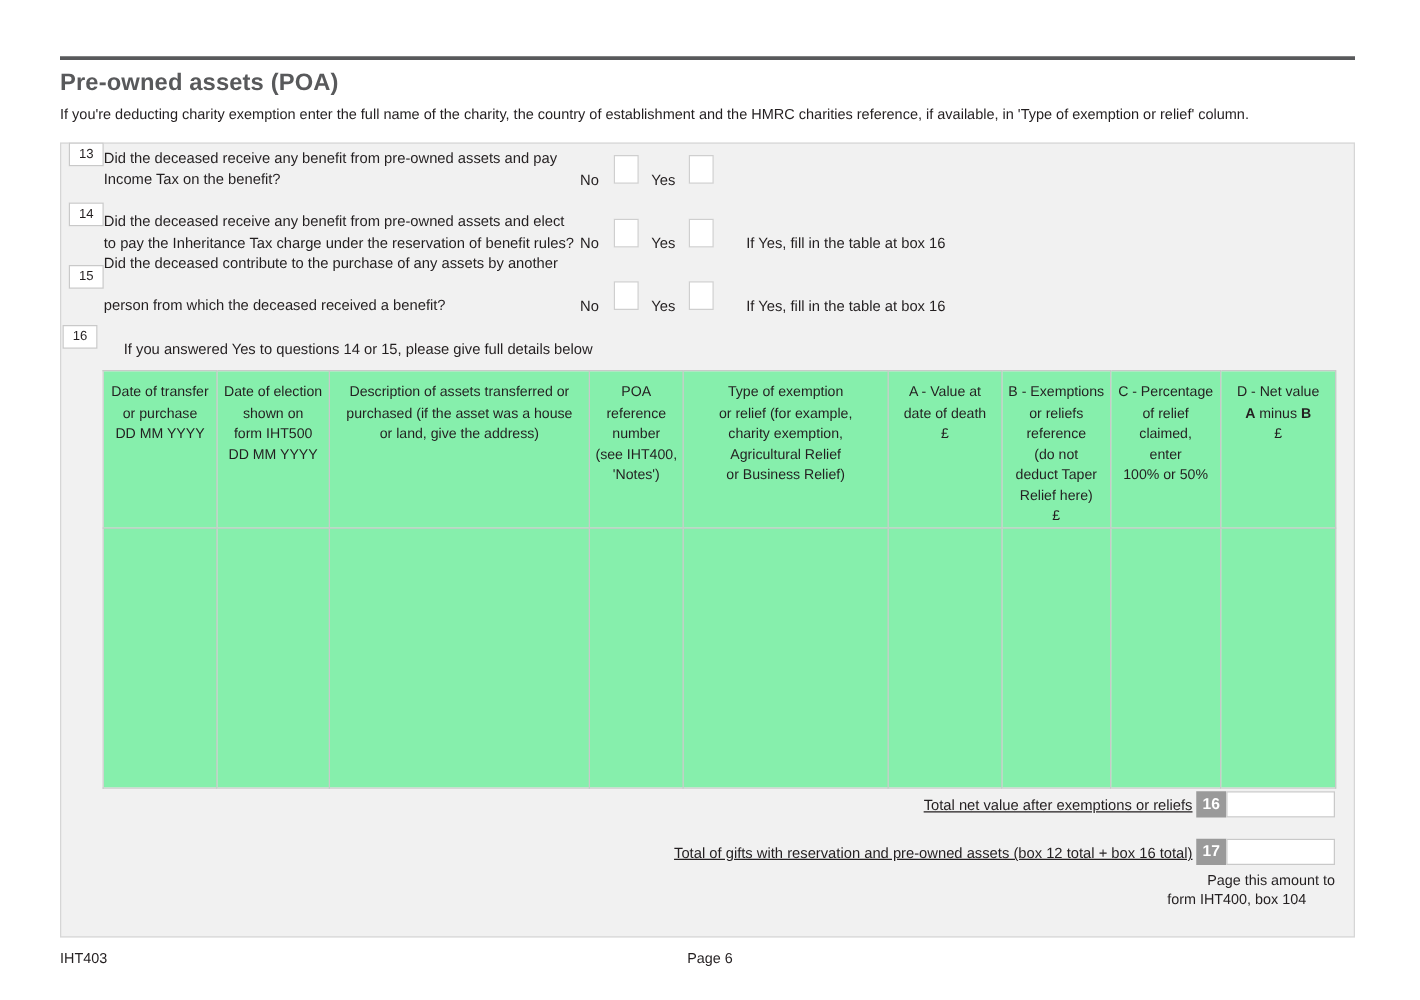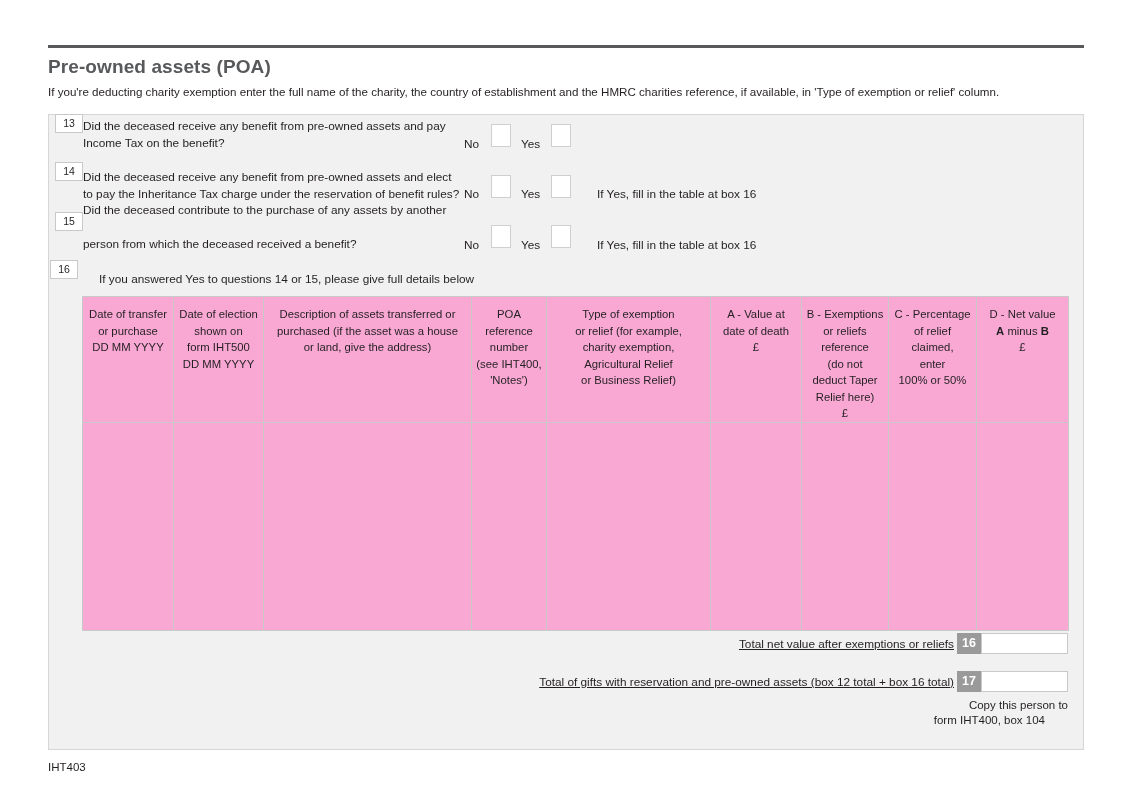--- a/index.html
+++ b/index.html
@@ -113,21 +113,21 @@
     top: 296px;
     width: 986px;
     border-collapse: collapse;
     table-layout: fixed;
     background: #ffffff;
   }
   .tbl th, .tbl td {
     border: 1px solid #c9c9c9;
     padding: 0;
     vertical-align: top;
-    background: #f9a8d4;
+    background: #86efac;
   }
   .tbl th {
     font-weight: normal;
     font-size: 11.3px;
     line-height: 16.5px;
     text-align: center;
     height: 125px;
     padding-top: 9px;
     box-sizing: border-box;
     color: #231f20;
@@ -329,18 +329,19 @@
   </table>
 
   <div class="total-line" style="left:520px; top:637px; width:434px;">Total net value after exemptions or reliefs</div>
   <div class="box-badge" style="left:957px; top:633px;">16</div>
   <div class="box-input" style="left:981px; top:633px; width:87px;"></div>
 
   <div class="total-line" style="left:420px; top:675px; width:534px;">Total of gifts with reservation and pre-owned assets (box 12 total + box 16 total)</div>
   <div class="box-badge" style="left:957px; top:671px;">17</div>
   <div class="box-input" style="left:981px; top:671px; width:87px;"></div>
 
-  <div class="copy-note" style="left:868px; top:698px; width:200px;">Copy this person to</div>
+  <div class="copy-note" style="left:868px; top:698px; width:200px;">Page this amount to</div>
   <div class="copy-note" style="left:845px; top:713px; width:200px;">form IHT400, box 104</div>
 
   <div class="footer-left">IHT403</div>
+  <div class="footer-center">Page 6</div>
 
 </div>
 
 </body></html>

